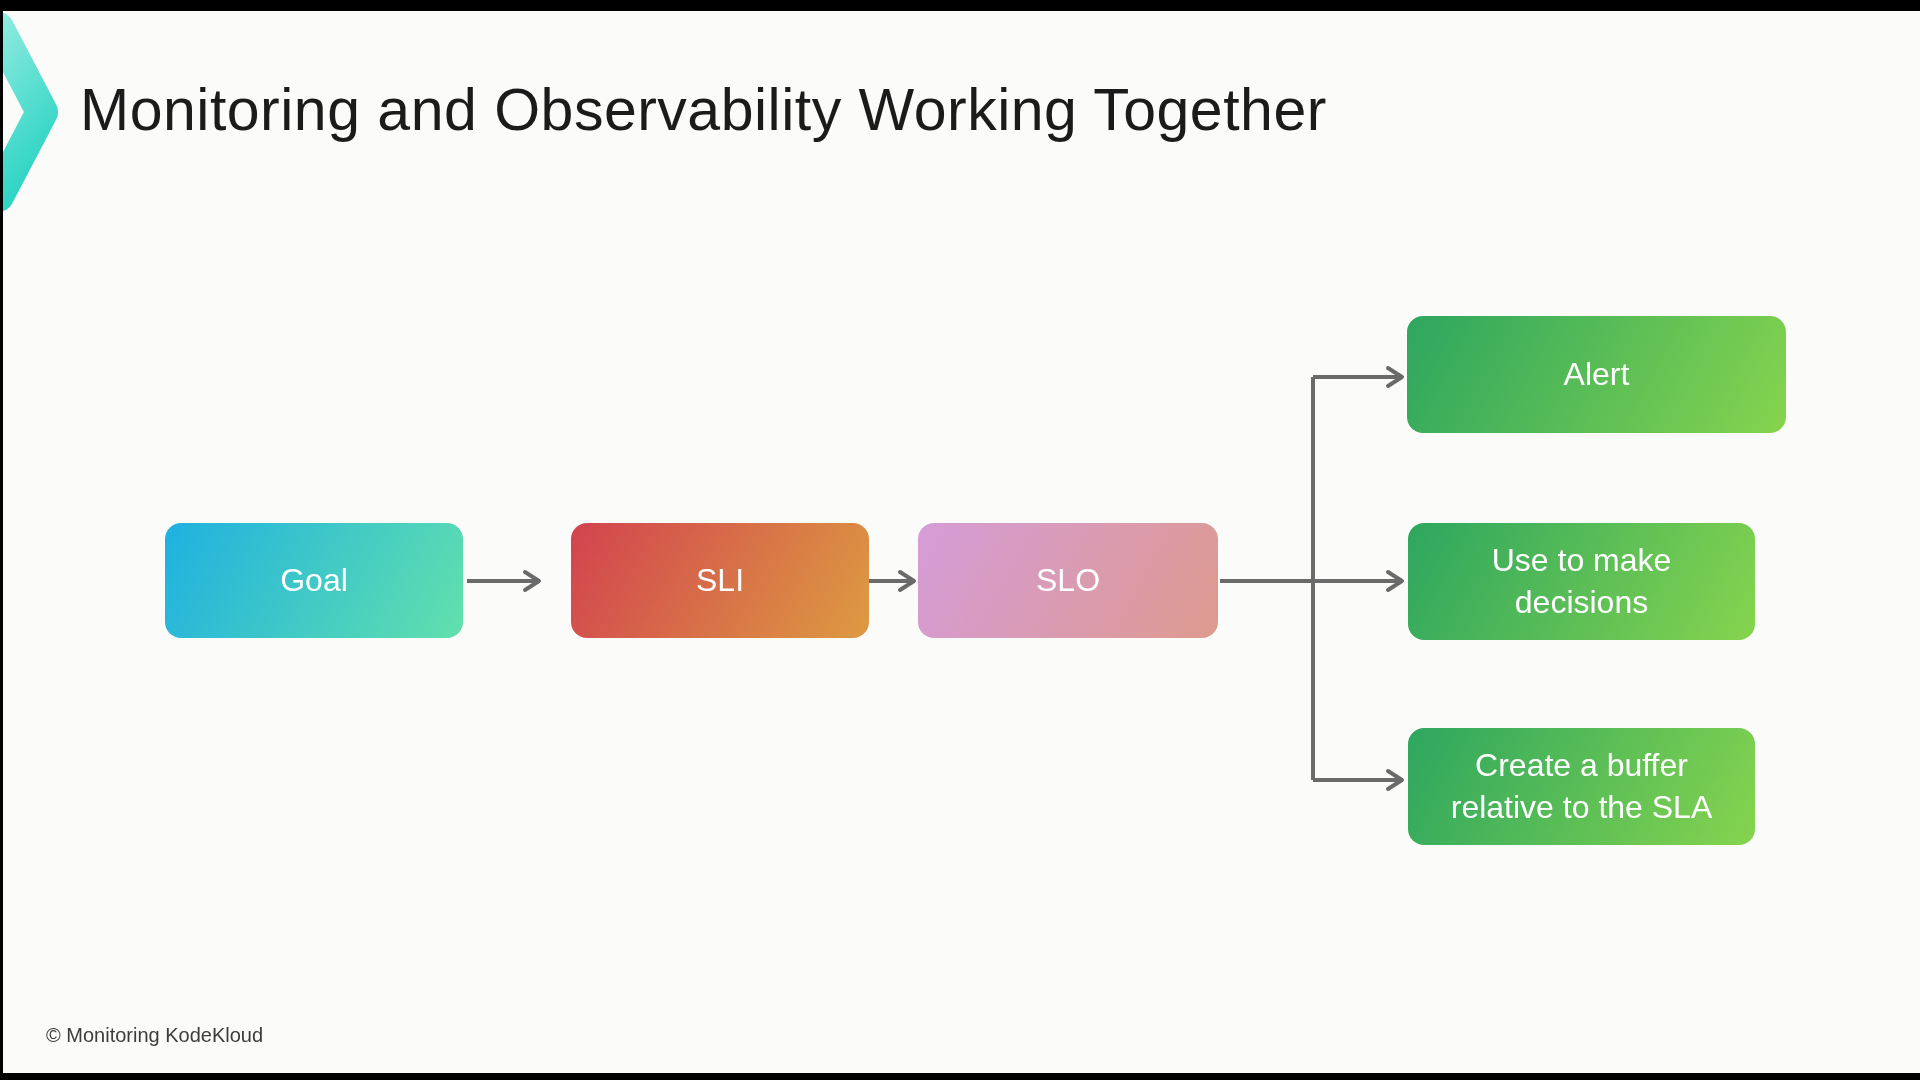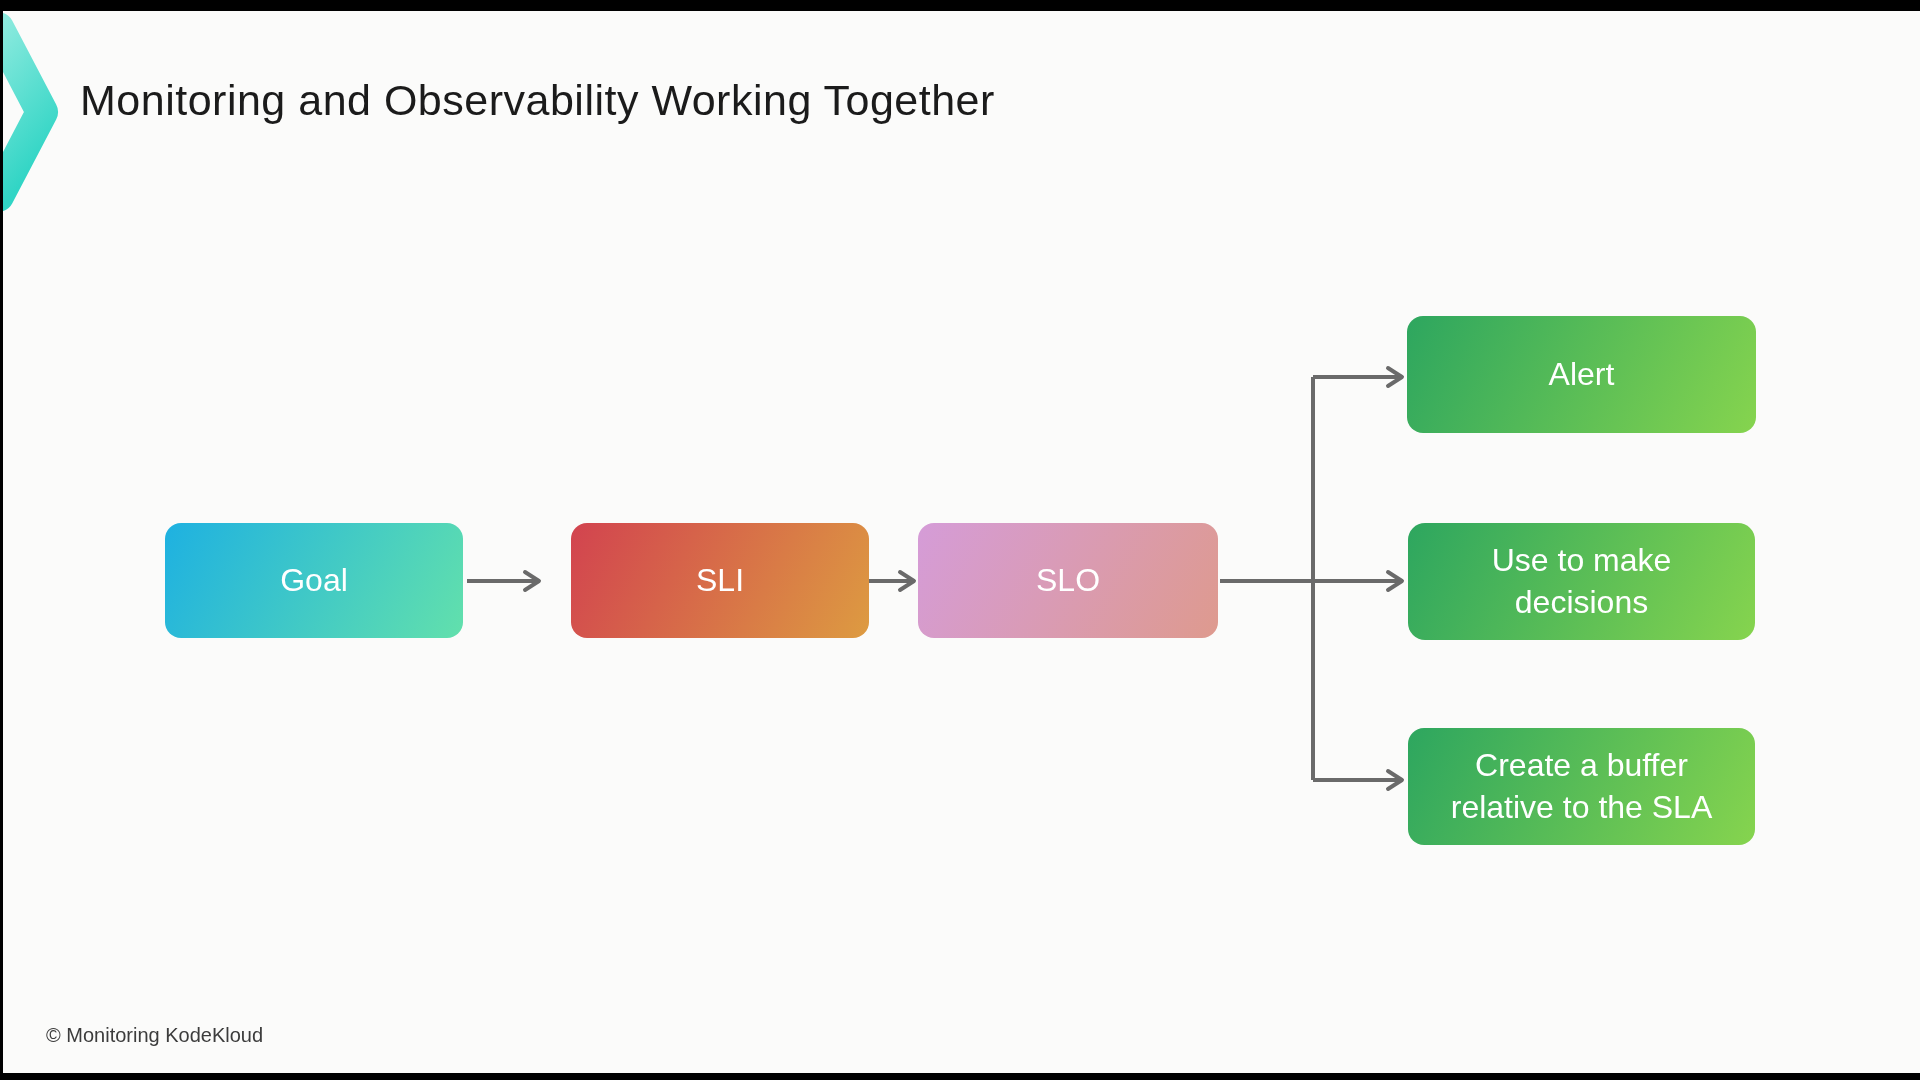--- a/index.html
+++ b/index.html
@@ -34,21 +34,21 @@
     height: 190px;
     overflow: visible;
     z-index: 5;
   }
 
   .slide-title {
     position: absolute;
     left: 80px;
     top: 76px;
     margin: 0;
-    font-size: 43px;
+    font-size: 59px;
     font-weight: 500;
     letter-spacing: 0.5px;
     color: #1b1b1b;
     white-space: nowrap;
   }
 
   .connectors {
     position: absolute;
     left: 0;
     top: 0;
@@ -66,22 +66,22 @@
     justify-content: center;
     text-align: center;
     font-size: 32px;
     line-height: 1.3;
     padding: 0 24px;
     box-sizing: border-box;
   }
   .node-goal      { left: 165px;  top: 523px; width: 298px; height: 115px; }
   .node-sli       { left: 543px;  top: 523px; width: 298px; height: 115px; }
   .node-slo       { left: 918px;  top: 523px; width: 300px; height: 115px; }
-  .node-alert     { left: 1407px; top: 316px; width: 349px; height: 117px; }
-  .node-decisions { left: 1408px; top: 523px; width: 347px; height: 117px; border-radius: 17px; }
+  .node-alert     { left: 1407px; top: 316px; width: 379px; height: 117px; }
+  .node-decisions { left: 1408px; top: 523px; width: 347px; height: 117px; }
   .node-buffer    { left: 1408px; top: 728px; width: 347px; height: 117px; text-align: center; }
 
   .copyright {
     position: absolute;
     left: 46px;
     top: 1024px;
     font-size: 20px;
     color: #3c3c3c;
   }
 </style>

